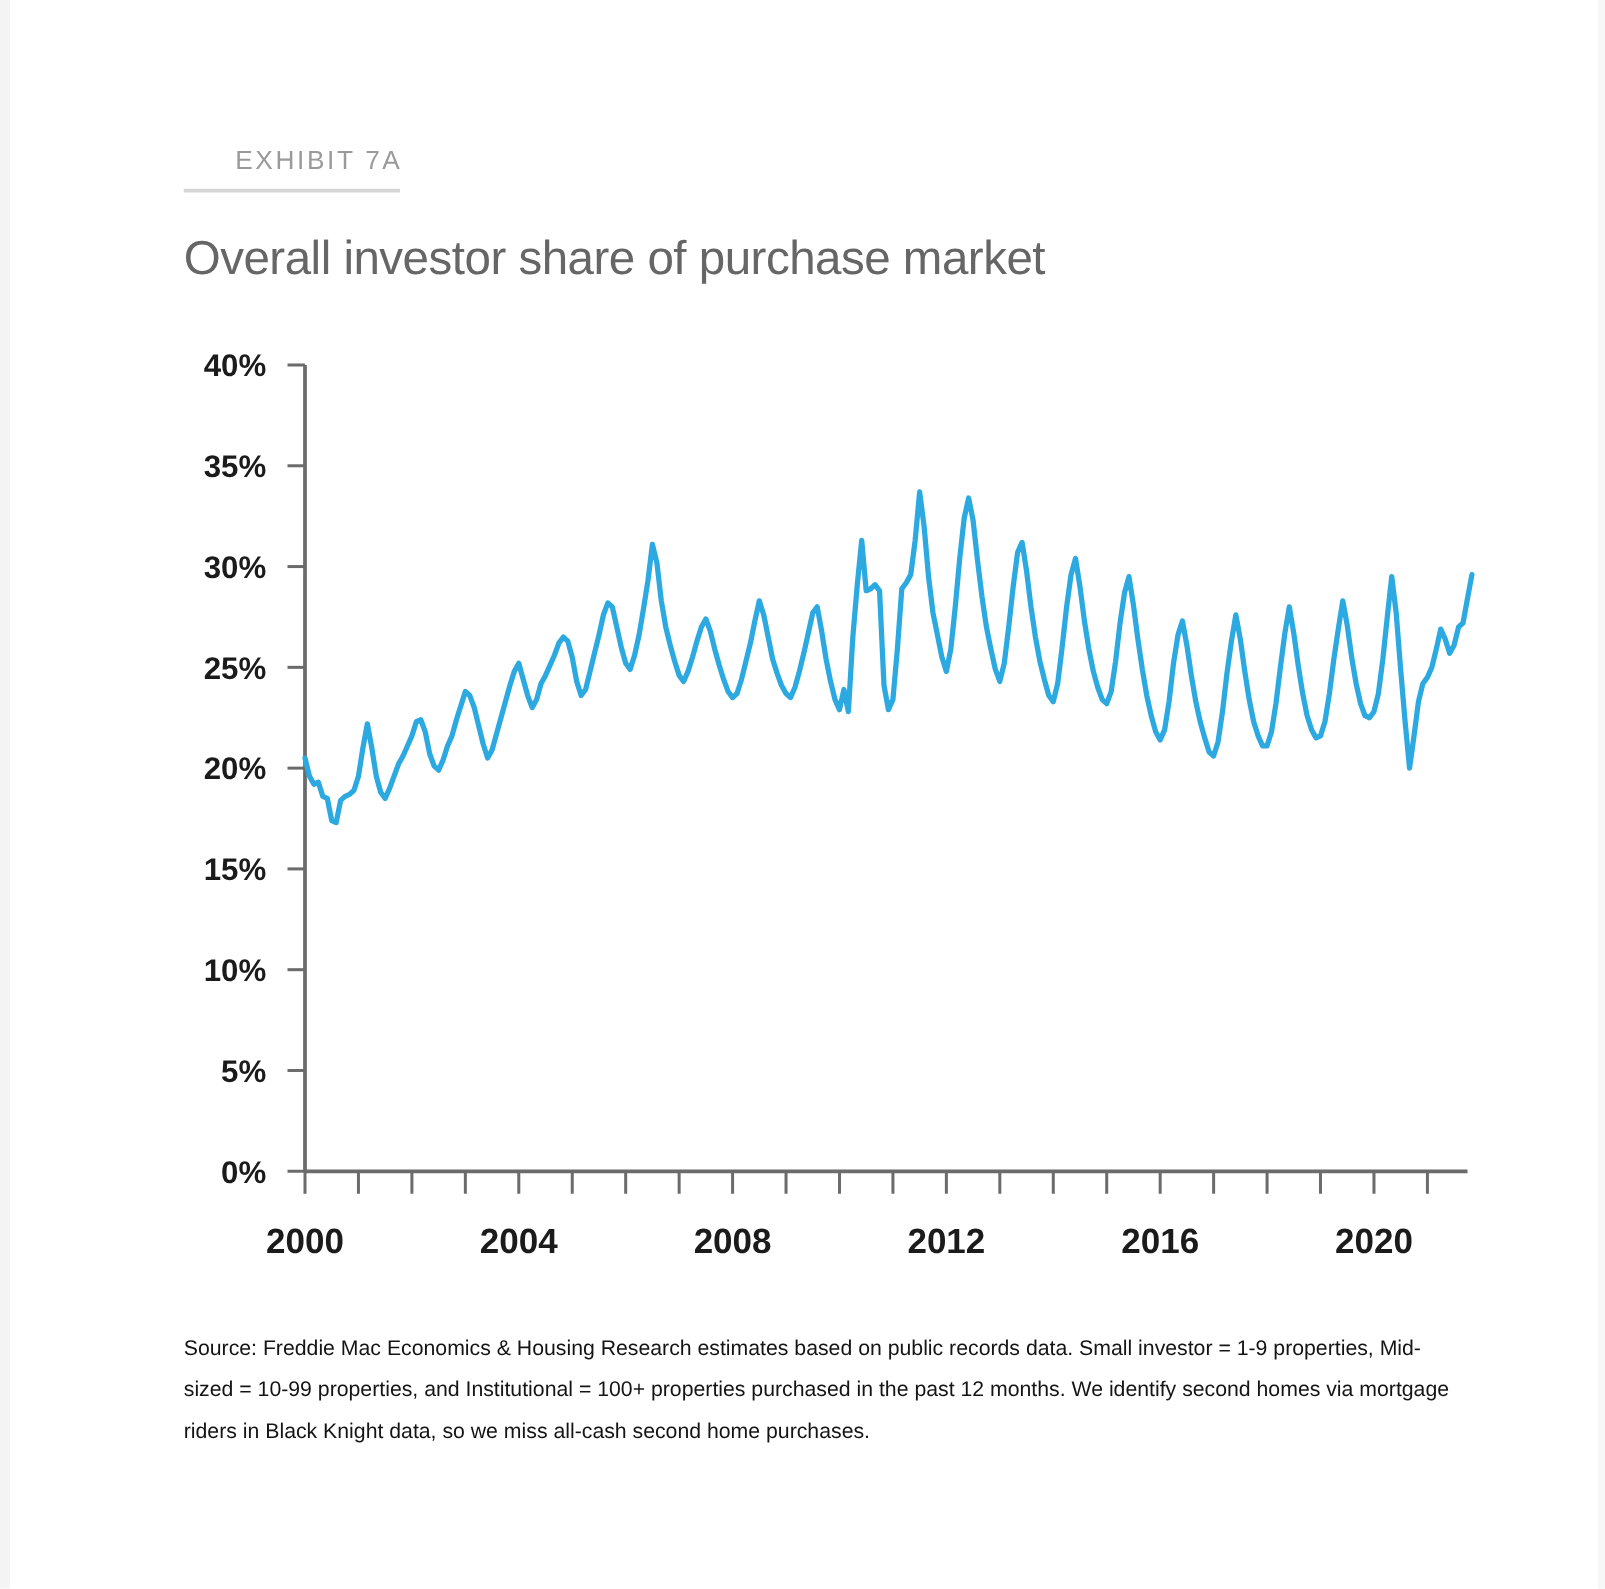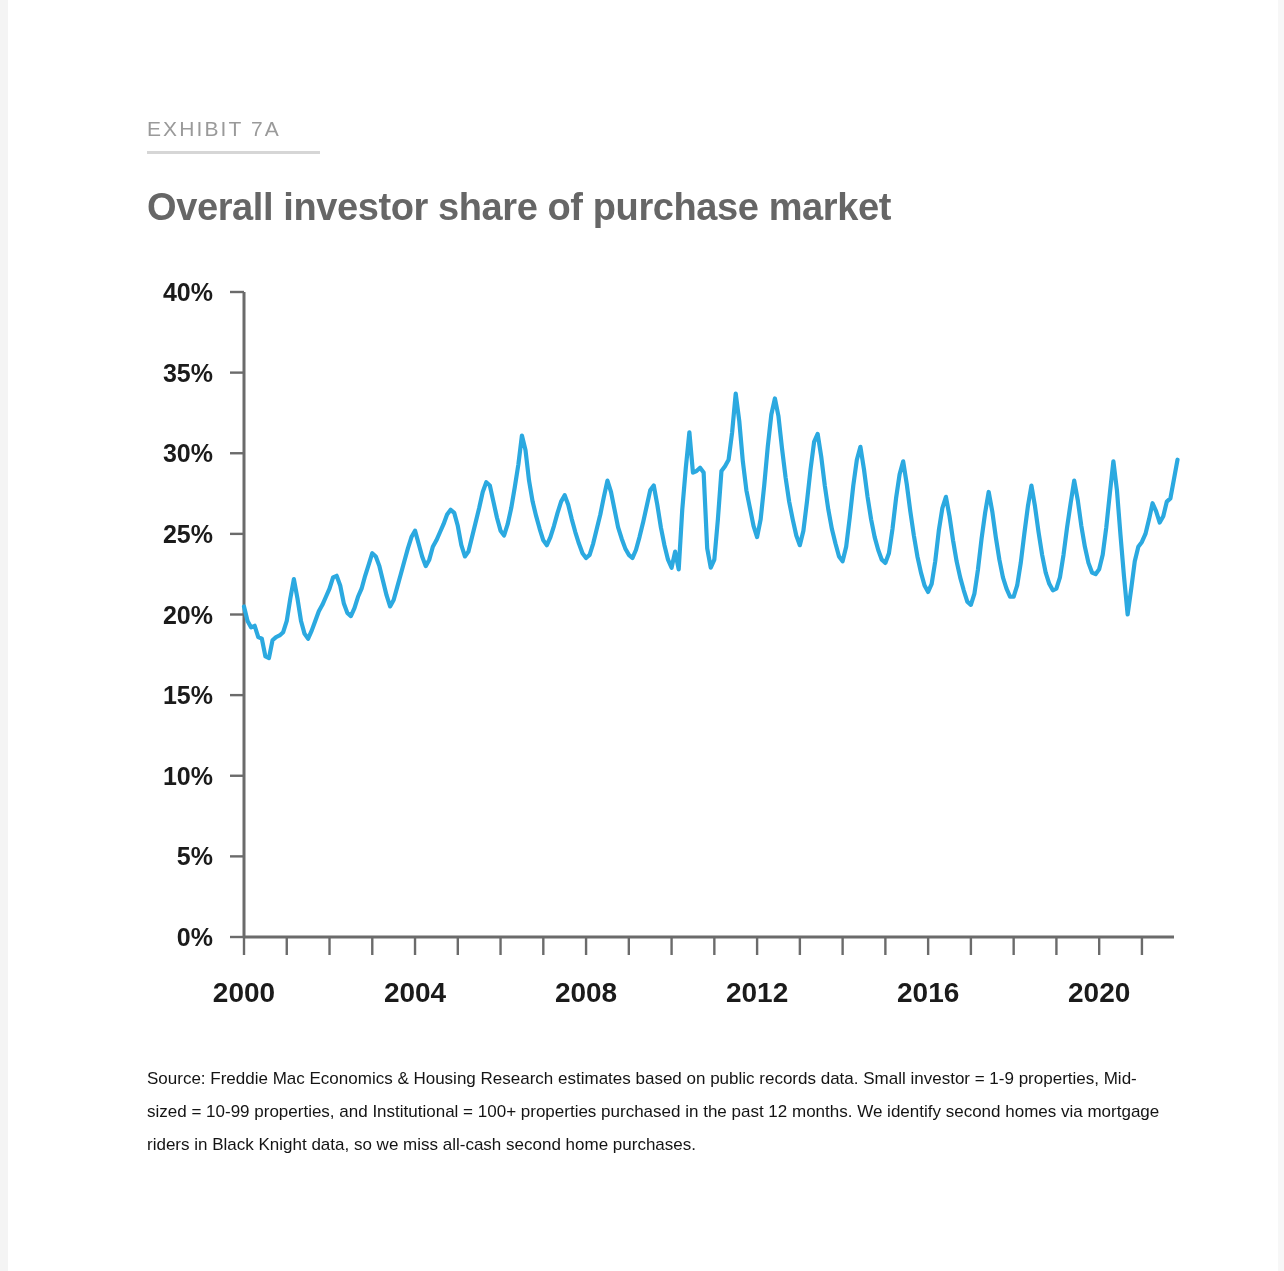--- a/index.html
+++ b/index.html
@@ -27,41 +27,42 @@
     left: 0; top: 0; right: 0; bottom: 0;
     background: #ffffff;
   }
 
   
   #exhibit-block {
     position: absolute;
     left: 139px;
     top: 116px;
     width: 175px;
+    text-align: right;
   }
   #exhibit-label {
     font-size: 21px;
     letter-spacing: 2.1px;
     color: #9a9a9a;
     font-weight: 400;
     line-height: 26px;
     white-space: nowrap;
   }
   #exhibit-rule {
     margin-top: 9px;
     height: 3px;
     width: 173px;
     background: #d6d6d6;
   }
   #chart-title {
     position: absolute;
     left: 139px;
     top: 186px;
     font-size: 38px;
-    font-weight: 700;
+    font-weight: 400;
     color: #666666;
     letter-spacing: -0.4px;
     white-space: nowrap;
   }
 
   
   #plot-wrap {
     position: absolute;
     left: 0px;
     top: 0px;

